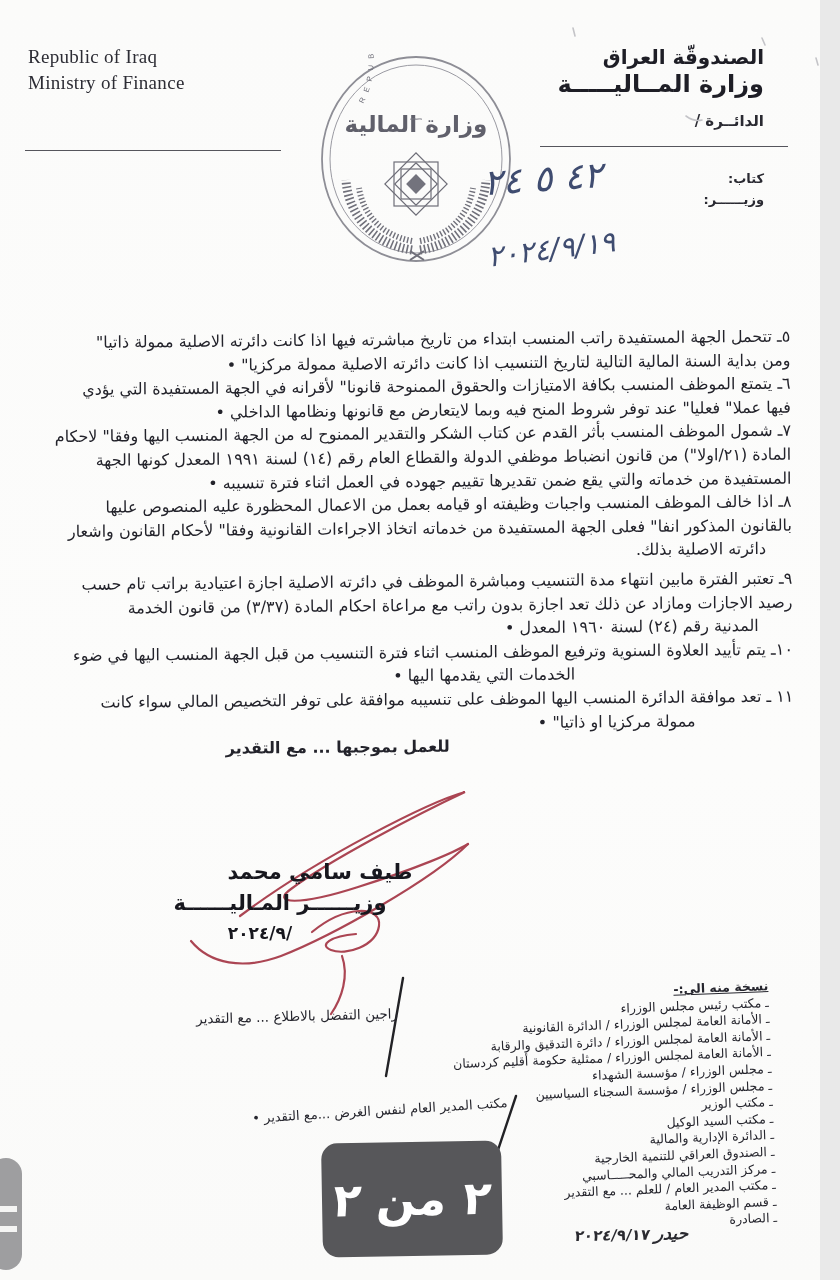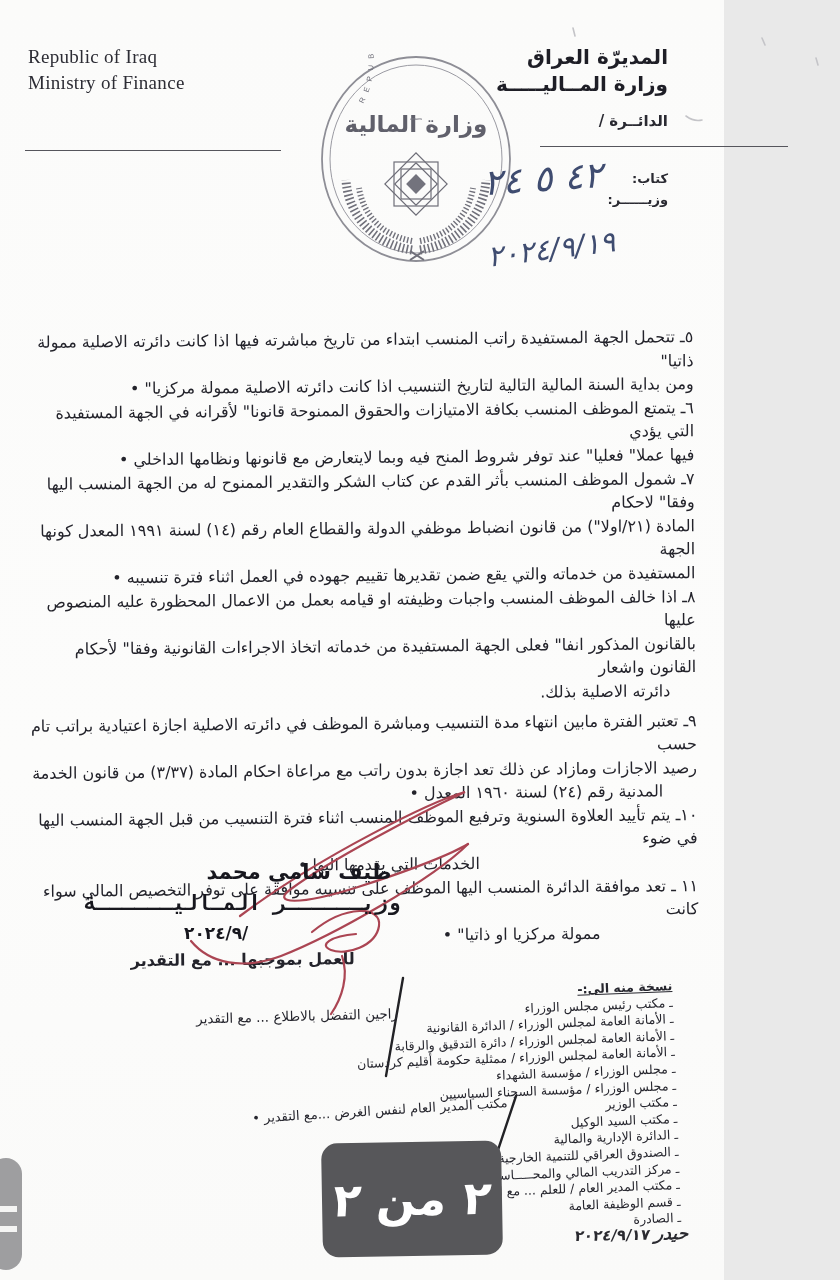--- a/index.html
+++ b/index.html
@@ -1,44 +1,44 @@
 <!DOCTYPE html>
 <html lang="ar"><head>
 <meta charset="utf-8">
 <style>
   html,body{margin:0;padding:0;}
   body{width:840px;height:1280px;overflow:hidden;background:#e9e9e9;}
-  .page{position:relative;width:724px;height:1280px;background:linear-gradient(180deg,#fbfbfa 0%,#fcfcfb 60%,#fafaf9 100%);
+  .page{position:relative;width:820px;height:1280px;background:linear-gradient(180deg,#fbfbfa 0%,#fcfcfb 60%,#fafaf9 100%);
         font-family:"DejaVu Sans",sans-serif;color:#26262c;}
   
   .hdr-en{position:absolute;left:28px;top:44px;font-family:"Liberation Serif","DejaVu Serif",serif;
           font-size:19px;line-height:26px;color:#2c2c34;letter-spacing:.3px;}
   .hdr-en .lbls{margin-top:72px;font-size:15px;line-height:20px;color:#3a3a42;}
   .rule{position:absolute;height:0;border-top:1.6px solid #55555c;}
   .rule-left{left:25px;top:150px;width:256px;}
   .rule-right{left:540px;top:146px;width:248px;}
   .hdr-ar{position:absolute;right:56px;top:44px;text-align:right;direction:rtl;}
   .hdr-ar .l1{font-size:20px;font-weight:700;color:#1e1e26;line-height:27px;}
-  .hdr-ar .l2{font-size:20px;font-weight:700;color:#1e1e26;line-height:27px;margin-left:48px;}
+  .hdr-ar .l2{font-size:24px;font-weight:700;color:#1e1e26;line-height:27px;margin-left:48px;}
   .hdr-ar .dept{margin-top:14px;font-size:15px;font-weight:600;color:#2a2a32;}
   .num-lbls{position:absolute;right:56px;top:168px;text-align:right;direction:rtl;font-size:13px;
             line-height:21px;color:#2a2a32;font-weight:600;}
   
   .hw{color:#3f4c70;font-style:italic;}
   .hw-number{position:absolute;left:483px;top:158px;font-size:36px;letter-spacing:9px;transform:rotate(-4deg);white-space:nowrap;}
   .hw-date{position:absolute;left:487px;top:232px;font-size:29px;letter-spacing:3px;transform:rotate(-7deg);white-space:nowrap;}
   
   .body-text{position:absolute;left:28px;right:28px;top:328px;direction:rtl;text-align:right;
              font-size:16px;line-height:23.6px;color:#23232b;transform:rotate(-.5deg);}
   .body-text .gap{margin-top:6px;}
   .closing{font-weight:700;}
   
-  .sig-name{position:absolute;left:196px;top:860px;width:206px;text-align:center;font-size:21px;font-weight:700;color:#17171e;direction:rtl;white-space:nowrap;}
-  .sig-title{position:absolute;left:160px;top:891px;width:240px;text-align:center;font-size:21px;font-weight:700;color:#17171e;direction:rtl;white-space:nowrap;font-family:Liberation Mono, monospace;}
-  .sig-date{position:absolute;left:184px;top:923px;width:140px;font-size:17px;font-weight:700;color:#17171e;white-space:nowrap;}
+  .sig-name{position:absolute;left:217px;top:860px;width:206px;text-align:center;font-size:21px;font-weight:700;color:#17171e;direction:rtl;white-space:nowrap;}
+  .sig-title{position:absolute;left:160px;top:891px;width:240px;text-align:center;font-size:21px;font-weight:700;color:#17171e;direction:rtl;white-space:nowrap;}
+  .sig-date{position:absolute;left:190px;top:923px;width:140px;text-align:center;font-size:17px;font-weight:700;color:#17171e;white-space:nowrap;}
   
   .left-note{position:absolute;left:188px;top:1008px;width:210px;font-size:13.5px;direction:rtl;text-align:right;
              color:#26262e;transform:rotate(-1.5deg);white-space:nowrap;}
   .dg-note{position:absolute;left:252px;top:1103px;font-size:13px;direction:rtl;color:#26262e;
            transform:rotate(-3.5deg);white-space:nowrap;}
   
   .dist{position:absolute;right:52px;top:978px;direction:rtl;text-align:right;font-size:12.5px;
         line-height:16.6px;color:#26262e;transform:rotate(-2.2deg);transform-origin:top right;white-space:nowrap;}
   .dist .t{font-weight:700;text-decoration:underline;}
   
@@ -62,21 +62,21 @@
 
   <div class="hdr-en">
     <div>Republic of Iraq</div>
     <div>Ministry of Finance</div>
   </div>
 
   <div class="rule rule-left"></div>
   <div class="rule rule-right"></div>
 
   <div class="hdr-ar">
-    <div class="l1">المديرّة العراق</div>
+    <div class="l1">الصندوقّة العراق</div>
     <div class="l2">وزارة المــاليـــــة</div>
     <div class="dept">الدائــرة /</div>
   </div>
   <div class="num-lbls">
     <div>كتاب:</div>
     <div>وزيــــــر:</div>
   </div>
 
   <svg class="overlay" style="left:318px;top:52px" width="196" height="216" viewBox="0 0 196 216">
     <ellipse cx="98" cy="107" rx="94" ry="102" fill="none" stroke="#8e8e96" stroke-width="1.8"></ellipse>

